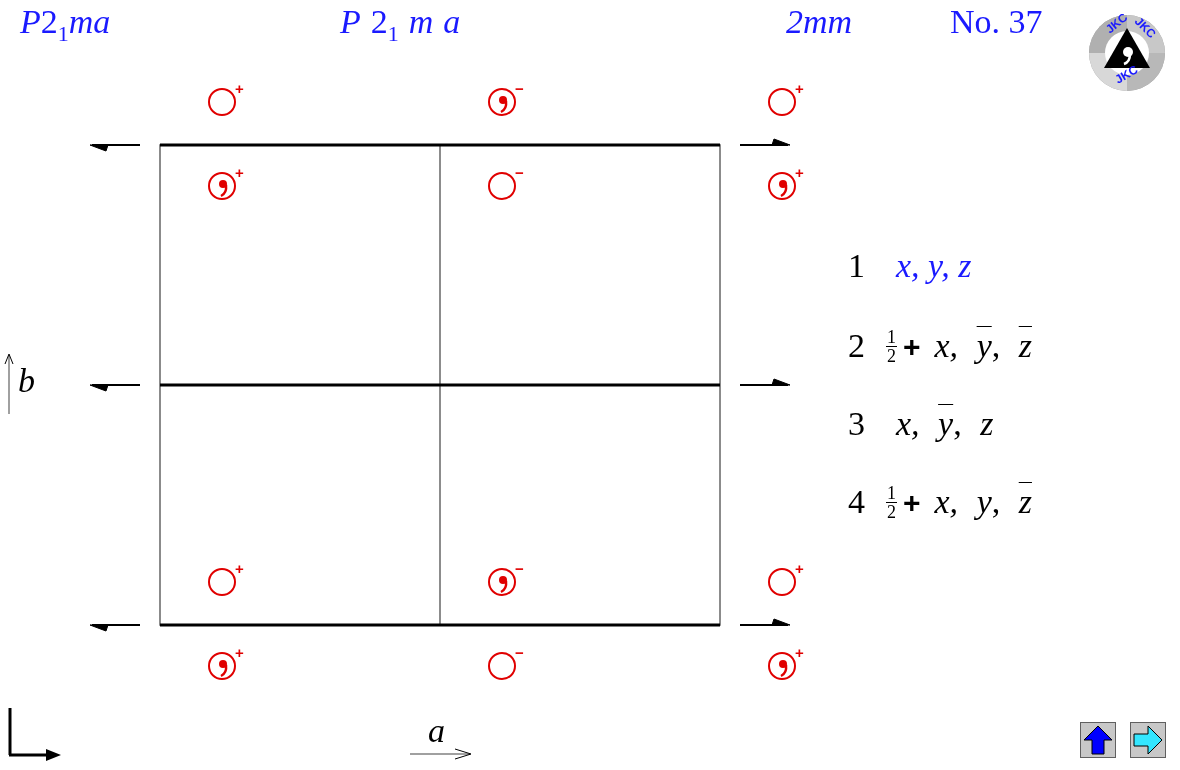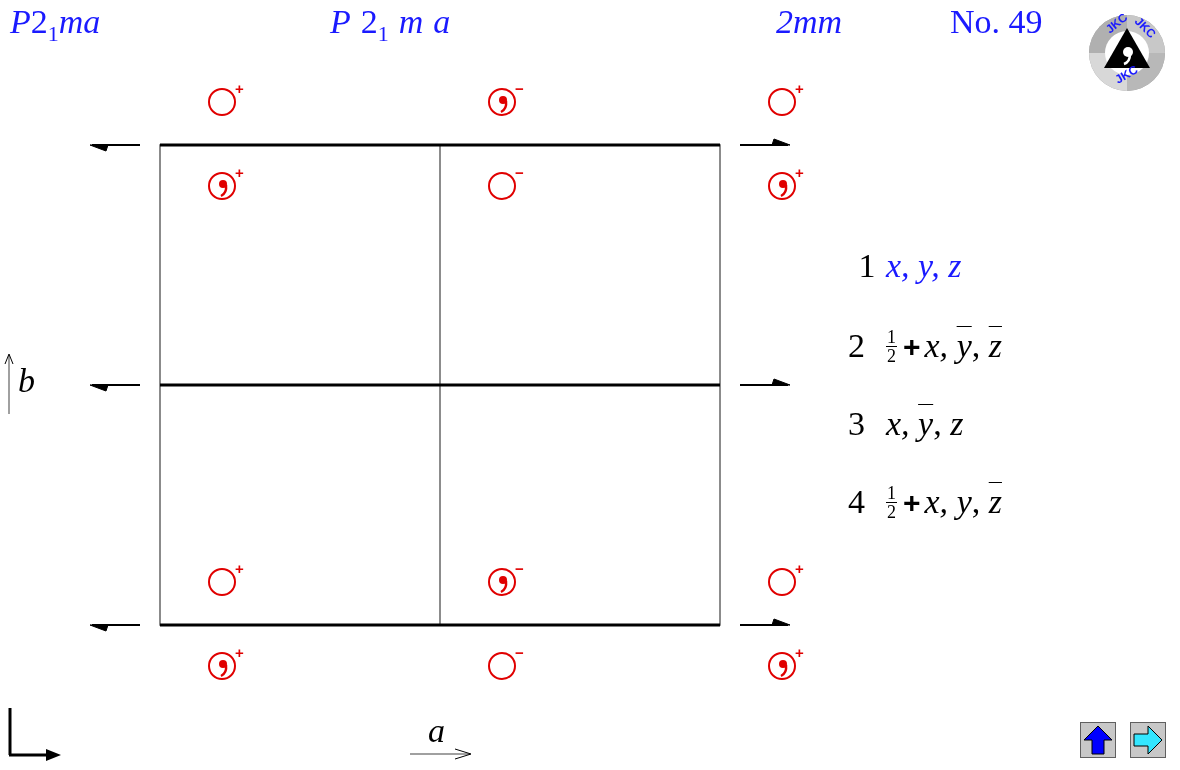--- a/index.html
+++ b/index.html
@@ -1,18 +1,18 @@
 <!DOCTYPE html>
 <html><head>
 <meta charset="utf-8">
 <style>
   html, body { margin: 0; padding: 0; background: #ffffff; }
   body { width: 1180px; height: 770px; position: relative; overflow: hidden; font-family: "Liberation Serif", "DejaVu Serif", serif; }
   .hdr { position: absolute; top: 2px; color: #1a1aff; font-size: 34px; line-height: 40px; white-space: nowrap; }
-  .it { font-style: italic; }
+  .it { font-style: italic; margin-left: 10px; }
   .sub { font-size: 22px; vertical-align: -8px; font-style: normal; }
   #h-short { left: 10px; }
   #h-full { left: 330px; font-family: Liberation Serif, serif; }
   #h-full span.gap { display: inline-block; width: 10px; }
   #h-pg { left: 776px; }
   #h-no { left: 950px; }
   svg.diagram { position: absolute; left: 0; top: 0; }
   .ops { position: absolute; left: 848px; font-size: 34px; color: #000; white-space: nowrap; line-height: 40px; }
   .ops .num { display: inline-block; width: 38px; }
   .ops .blue { color: #1a1aff; }
@@ -27,21 +27,21 @@
   .axis-label { position: absolute; font-size: 34px; font-style: italic; color: #000; }
 </style>
 </head>
 <body>
 
 <div class="hdr it" id="h-short"><span>P</span><span style="font-style:normal">2</span><span class="sub">1</span><span>ma</span></div>
 
 <div class="hdr it" id="h-full"><span>P</span><span class="gap"></span><span style="font-style:normal">2</span><span class="sub">1</span><span class="gap"></span><span>m</span><span class="gap"></span><span>a</span></div>
 
 <div class="hdr it" id="h-pg">2mm</div>
-<div class="hdr" id="h-no">No. 49</div>
+<div class="hdr" id="h-no">No. 37</div>
 
 <svg class="logo" viewBox="0 0 78 78">
   <circle cx="39" cy="39" r="38" fill="#9a9a9a"></circle>
   <path d="M39 39 L39 1 A38 38 0 0 1 77 39 Z" fill="#c8c8c8"></path>
   <path d="M39 39 L77 39 A38 38 0 0 1 39 77 Z" fill="#b8b8b8"></path>
   <path d="M39 39 L39 77 A38 38 0 0 1 1 39 Z" fill="#d8d8d8"></path>
   <path d="M39 39 L1 39 A38 38 0 0 1 39 1 Z" fill="#b0b0b0"></path>
   <circle cx="39" cy="39" r="22" fill="#ffffff"></circle>
   <polygon points="39,14 62,54 16,54" fill="#000"></polygon>
   <circle cx="40" cy="38" r="5" fill="#fff"></circle>
@@ -154,21 +154,21 @@
         <circle cx="783" cy="664" r="4" fill="#e00000"></circle>
         <path d="M786 665 Q787 673 781 676" stroke="#e00000" stroke-width="2.5" fill="none"></path>
         <text x="795" y="658" fill="#e00000" font-family="Liberation Sans, sans-serif" font-weight="bold" font-size="15">+</text>
       </g>
     </g>
 </svg>
 
 <div class="axis-label" style="left:18px; top:362px;">b</div>
 <div class="axis-label" style="left:428px; top:712px;">a</div>
 
-<div class="ops" style="top:246px;text-align:center;">
+<div class="ops" style="top:246px;">
   <span class="num">1</span><span class="blue it">x, y, z</span>
 </div>
 
 <div class="ops" style="top:326px;">
   <span class="num">2</span><span class="frac">
       <span class="n">1</span>
       <span>2</span>
     </span><span class="plus">+</span><span class="it">x,</span> <span class="it bar">y</span><span>,</span> <span class="it bar">z</span>
 </div>
 

